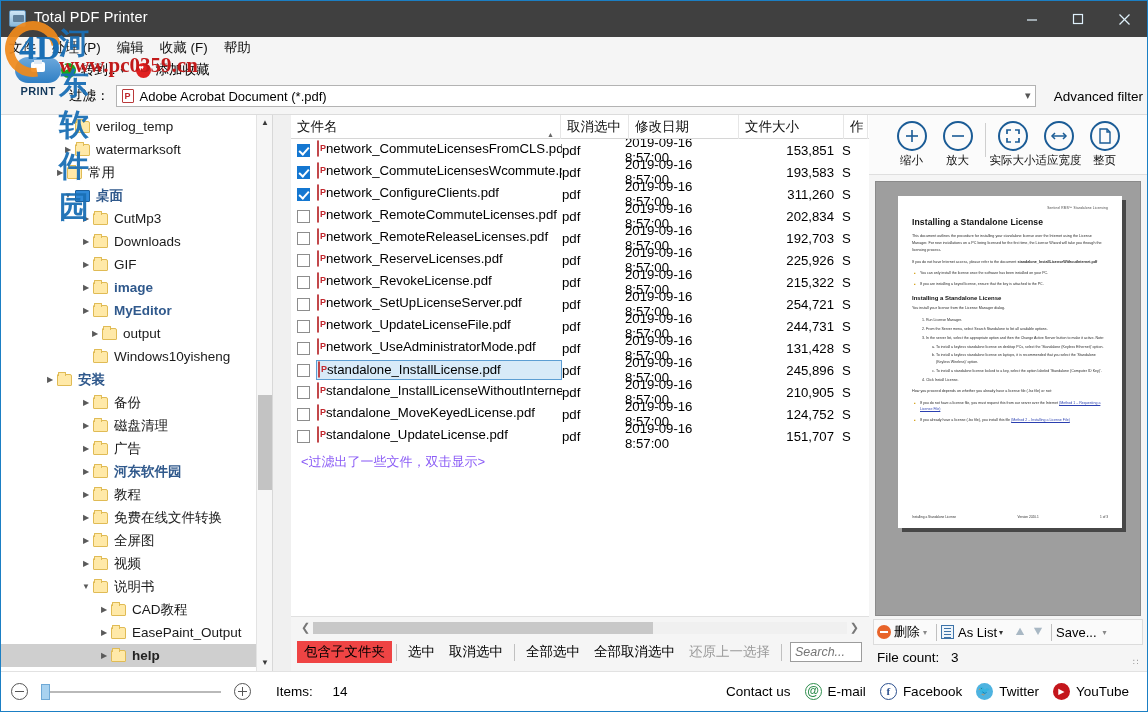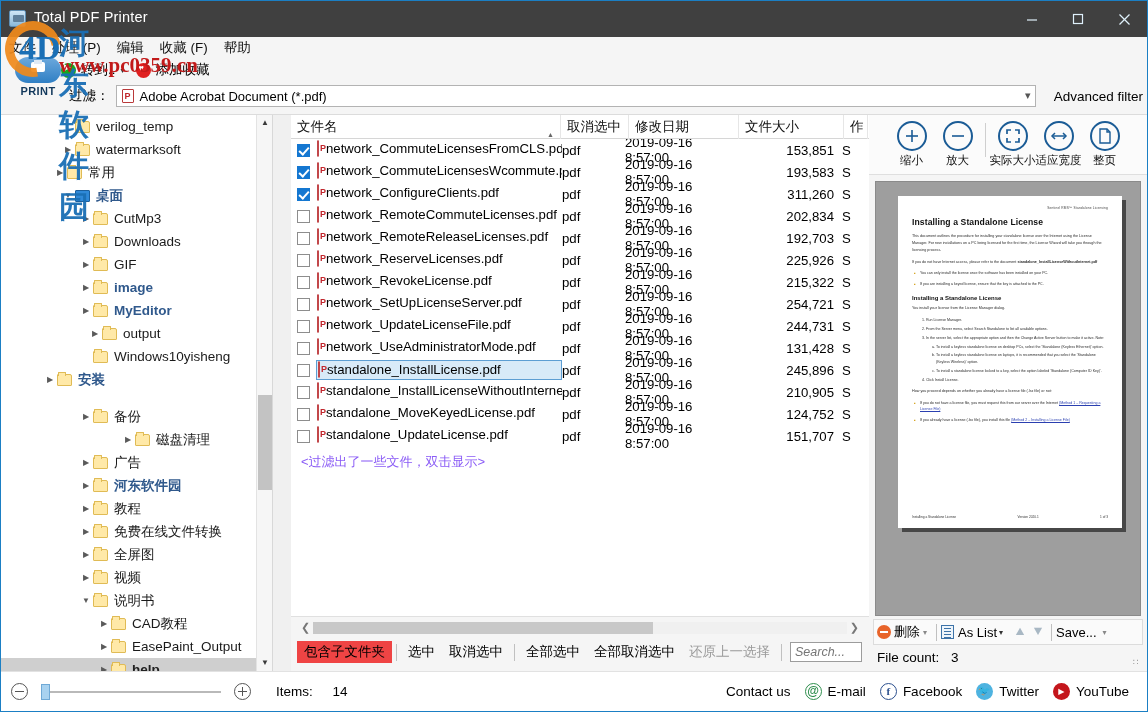--- a/index.html
+++ b/index.html
@@ -379,26 +379,26 @@
           <div class="tnode" style="padding-left: 78px;">
             <span class="arrow "></span>
             <span class="folder"></span>
             <span class="tlabel">Windows10yisheng</span>
           </div>
           <div class="tnode bold" style="padding-left: 42px;">
             <span class="arrow closed"></span>
             <span class="folder"></span>
             <span class="tlabel">安装</span>
           </div>
-          <div class="tnode" style="padding-left: 78px; margin-top: 14px;">
+          <div class="tnode" style="padding-left: 78px;">
             <span class="arrow closed"></span>
             <span class="folder"></span>
             <span class="tlabel">备份</span>
           </div>
-          <div class="tnode" style="padding-left: 120px;">
+          <div class="tnode" style="padding-left: 78px;">
             <span class="arrow closed"></span>
             <span class="folder"></span>
             <span class="tlabel">磁盘清理</span>
           </div>
           <div class="tnode" style="padding-left: 78px;">
             <span class="arrow closed"></span>
             <span class="folder"></span>
             <span class="tlabel">广告</span>
           </div>
           <div class="tnode bold" style="padding-left: 78px;">

